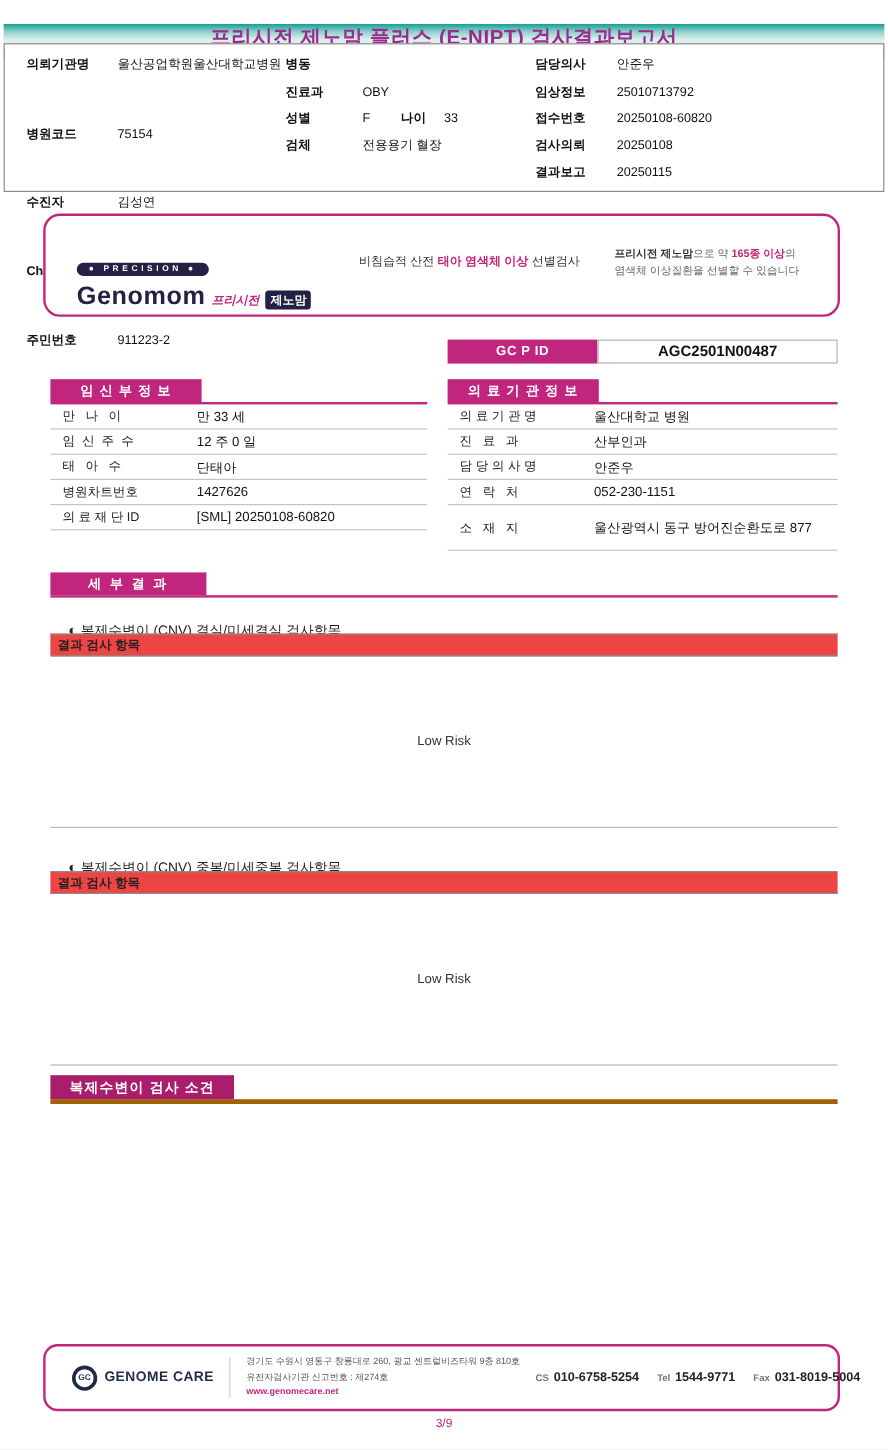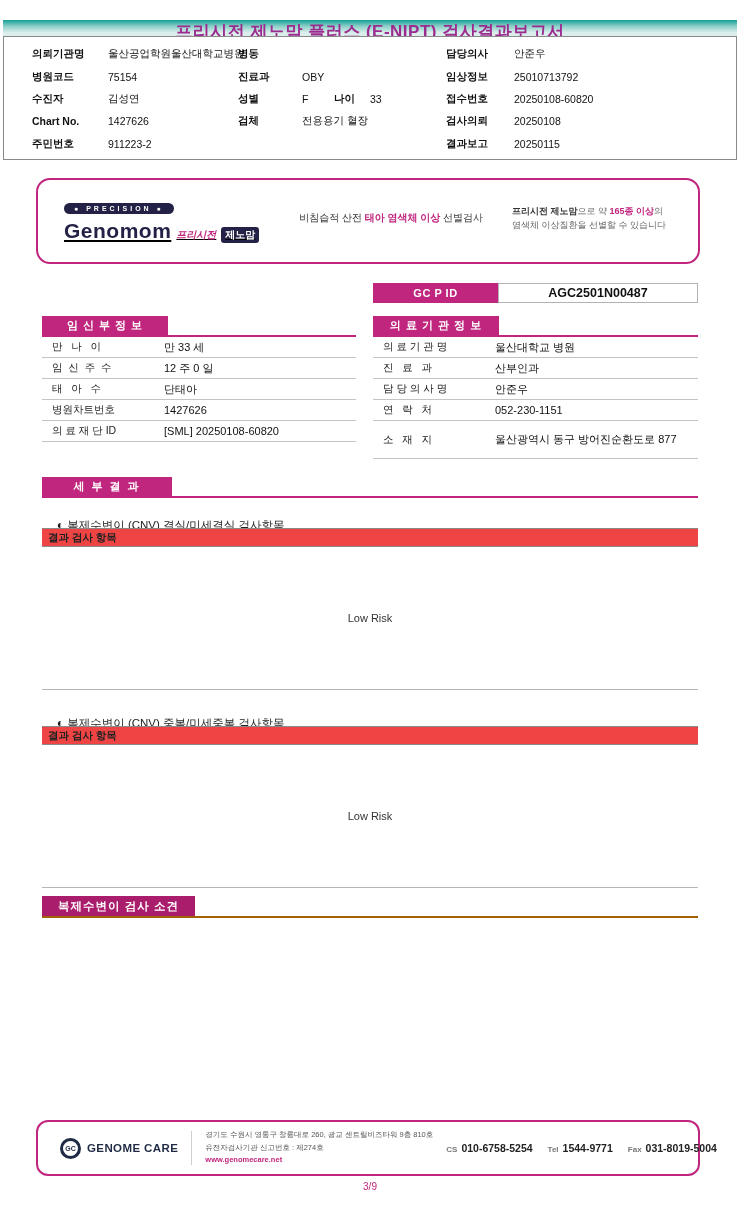--- a/index.html
+++ b/index.html
@@ -9,33 +9,33 @@
 
   
   .banner { position:absolute; left:3px; top:20px; width:734px; height:29px;
     background:linear-gradient(180deg,#14a096 0%,#8ed0c9 22%,#dceeec 44%,#dceeec 56%,#8ed0c9 78%,#14a096 100%);
     display:flex; align-items:flex-start; justify-content:center; }
   .banner-title { font-size:17px; font-weight:bold; color:#9c2b8f; letter-spacing:.5px; }
 
   
   .patient-box { position:absolute; left:3px; top:36px; width:734px; height:124px; border:1px solid #8a8a8a; background:#fff; }
   .p-col { position:absolute; top:6px; display:flex; flex-direction:column; }
-  .p-col1 { left:28px; width:224px; }
+  .p-col1 { left:18px; width:224px;gap:35px; }
   .p-col2 { left:234px; width:206px; }
   .p-col3 { left:442px; width:288px; }
   .p-row { display:flex; height:22.4px; align-items:center; }
   .p-label { font-weight:bold; font-size:10.5px; color:#111; flex:0 0 auto; white-space:pre; }
   .p-col1 .p-label { width:76px; }
   .p-col2 .p-label { width:64px; }
   .p-col3 .p-label { width:68px; }
   .p-value { font-size:10.5px; color:#111; white-space:nowrap; }
 
   
   .report-card { position:absolute; left:36px; top:178px; width:664px; height:86px; border:2px solid #c0267e; border-radius:14px; background:#fff; }
-  .logo-block { position:absolute; left:26px; top:17px;text-decoration:underline; }
+  .logo-block { position:absolute; left:26px; top:33px; }
   .precision-badge { display:inline-block; background:#232246; color:#fff; font-size:7px; font-weight:bold; letter-spacing:3px; padding:2px 10px; border-radius:8px; }
   .brand-line { margin-top:4px; display:flex; align-items:baseline; gap:5px; }
   .brand-en { font-size:21px; font-weight:800; color:#232246; letter-spacing:.5px; }
   .brand-ko1 { font-size:10px; font-weight:bold; color:#c0267e; font-style:italic; }
   .brand-ko2 { font-size:10px; font-weight:bold; color:#fff; background:#232246; padding:1px 4px; border-radius:3px; }
   .title-block { position:absolute; left:236px; top:15px; width:212px; text-align:center; }
   .report-title { display:inline-block; font-size:25px; font-weight:bold; color:#111; letter-spacing:3px; border-bottom:2px solid #2b2b2b; padding:0 4px 5px; white-space:pre; }
   .report-subtitle { margin-top:5px; font-size:10px; color:#333; white-space:pre; }
   .sub-accent { color:#c0267e; font-weight:bold; }
   .promo { position:absolute; right:14px; top:25px; width:172px; font-size:9px; color:#666; line-height:1.55; }
@@ -64,21 +64,21 @@
   .details-header .hdr-box { width:130px; letter-spacing:2px; }
 
   
   .cnv-title { position:absolute; left:44px; font-size:11.5px; color:#222; white-space:pre; }
   .half-circle-icon { font-size:12px; color:#222; }
   .result-bar { position:absolute; left:42px; width:656px; height:19px; background:#ef4444; border-top:1px solid #8a8a8a; border-bottom:1px solid #8a8a8a; display:flex; align-items:center; }
   .result-bar .bar-label { font-size:10.5px; font-weight:bold; color:#222; padding-left:6px; }
   .result-body { position:absolute; left:42px; width:656px; border-bottom:1px solid #b5b5b5; display:flex; align-items:center; justify-content:center; }
   .result-body .risk-text { font-size:11px; color:#333; }
 
-  .findings-header { position:absolute; left:42px; top:896px; width:656px; border-bottom:2px solid #a16207; line-height:0; }
+  .findings-header { position:absolute; left:42px; top:896px; width:656px; border-bottom:4px solid #a16207; line-height:0; }
   .findings-header .hdr-box { width:auto; height:20px; background:#aa1d6d; padding:0 16px; font-size:11.5px; }
 
   
   .footer-card { position:absolute; left:36px; top:1120px; width:664px; height:56px; border:2px solid #c0267e; border-radius:12px; background:#fff; display:flex; align-items:center; padding:0 22px; gap:13px; }
   .gc-logo { display:flex; align-items:center; gap:6px; flex:0 0 auto; }
   .gc-circle { width:21px; height:21px; border:3px solid #1f2a44; border-radius:50%; display:flex; align-items:center; justify-content:center; font-size:7px; font-weight:bold; color:#1f2a44; }
   .gc-text { font-size:11.5px; font-weight:800; color:#1f2a44; letter-spacing:.4px; white-space:nowrap; }
   .footer-divider { width:1px; height:34px; background:#cfcfcf; flex:0 0 auto; }
   .footer-address { font-size:7.5px; color:#555; line-height:1.65; white-space:nowrap; }
   .footer-website { color:#c0267e; font-weight:bold; }

